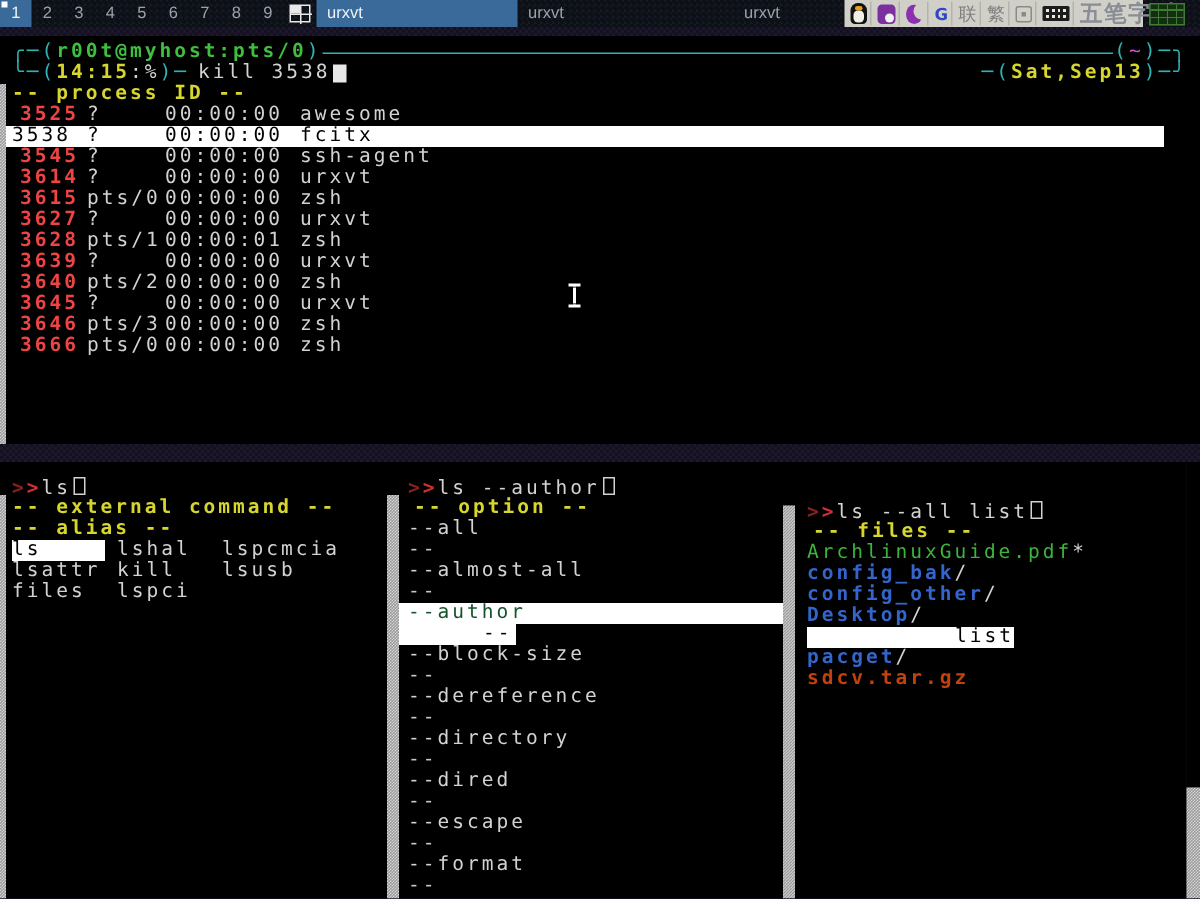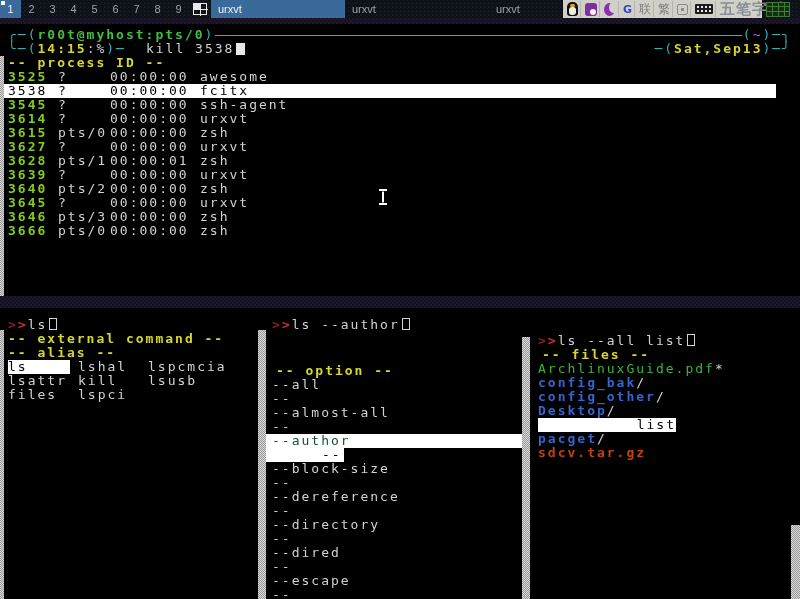--- a/index.html
+++ b/index.html
@@ -57,21 +57,21 @@
   .pager-i:before{ content:""; position:absolute; inset:0;
       background:
         repeating-linear-gradient(90deg,transparent 0 5px,#3f7a36 5px 6px),
         repeating-linear-gradient(0deg,transparent 0 4px,#3f7a36 4px 5px); }
   
   .term{ position:absolute; background:#000; color:#d2d2d2; font-size:13px; letter-spacing:2px; line-height:14px; white-space:nowrap; }
   .term .row{ height:14px; position:relative; }
   .cyan{ color:#2fb3b3; } .grn{ color:#3fbf3f; font-weight:bold; }
   .yel{ color:#d6d62e; font-weight:bold; } .mag{ color:#d257d2; }
   .wht{ color:#d2d2d2; }
-  .redpid{ color:#84cc16; font-weight:bold; }
+  .redpid{ color:#ef4444; font-weight:bold;text-align:center; }
   .chv1{ color:#8b2020; font-weight:bold; } .chv2{ color:#d03030; font-weight:bold; }
   .topterm{ left:0; top:24px; width:800px; height:272px; padding-top:4px; }
   .pline{ display:flex; align-items:center; padding:0 8px; }
   .pfill{ flex:1; border-top:1px solid #2fb3b3; margin:0 1px; }
   .pfill.empty{ border-top:none; }
   .blockcur{ display:inline-block; width:9px; height:12px; background:#e8e8e8; vertical-align:-1px; margin-left:2px; }
   .hollowcur{ display:inline-block; width:8px; height:12px; border:1px solid #d2d2d2; vertical-align:-1px; margin-left:2px; }
   .ps-row{ padding-left:8px; }
   .ps-row span{ display:inline-block; }
   .ps-pid{ width:50px; } .ps-tty{ width:52px; } .ps-time{ width:90px; }
@@ -174,21 +174,21 @@
     <span class="pfill"></span>
     <span class="cyan">(</span>
       <span class="mag">~</span>
       <span class="cyan">)─╮</span>
   </div>
   <div class="row pline">
     <span class="cyan">╰─(</span>
       <span class="yel">14:15</span>
       <span class="wht">:%</span>
       <span class="cyan">)─</span>
-    <span class="wht" style="margin-left:20px">kill 3538</span>
+    <span class="wht" style="margin-left:6px">kill 3538</span>
       <span class="blockcur"></span>
     <span class="pfill empty"></span>
     <span class="cyan">─(</span>
       <span class="yel">Sat,Sep13</span>
       <span class="cyan">)─╯</span>
   </div>
   <div class="row" style="padding-left:8px">
     <span class="yel">-- process ID --</span>
   </div>
   <div id="psrows">
@@ -221,21 +221,21 @@
       <span class="colitem c1">kill</span>
       <span class="colitem c2">lsusb</span>
     </div>
     <div class="pane-row" style="padding-left: 0px;">
       <span class="colitem c0">files</span>
       <span class="colitem c1">lspci</span>
     </div>
   </div>
 <div class="term pane-m" id="paneM">
     <div class="pane-row"><span class="chv1">&gt;</span><span class="chv2">&gt;</span><span class="wht">ls --author</span><span class="hollowcur"></span></div>
-    <div class="pane-row" style="padding-left: 10px; margin-top: 32px;"><span class="yel">-- option --</span></div>
+    <div class="pane-row" style="padding-left: 10px;"><span class="yel">-- option --</span></div>
     <div class="pane-row optrow">--all</div>
     <div class="pane-row opt-desc">--</div>
     <div class="pane-row optrow">--almost-all</div>
     <div class="pane-row opt-desc">--</div>
     <div class="pane-row optrow sel">--author</div>
     <div class="pane-row"><span class="descbox">--</span></div>
     <div class="pane-row optrow">--block-size</div>
     <div class="pane-row opt-desc">--</div>
     <div class="pane-row optrow">--dereference</div>
     <div class="pane-row opt-desc">--</div>

